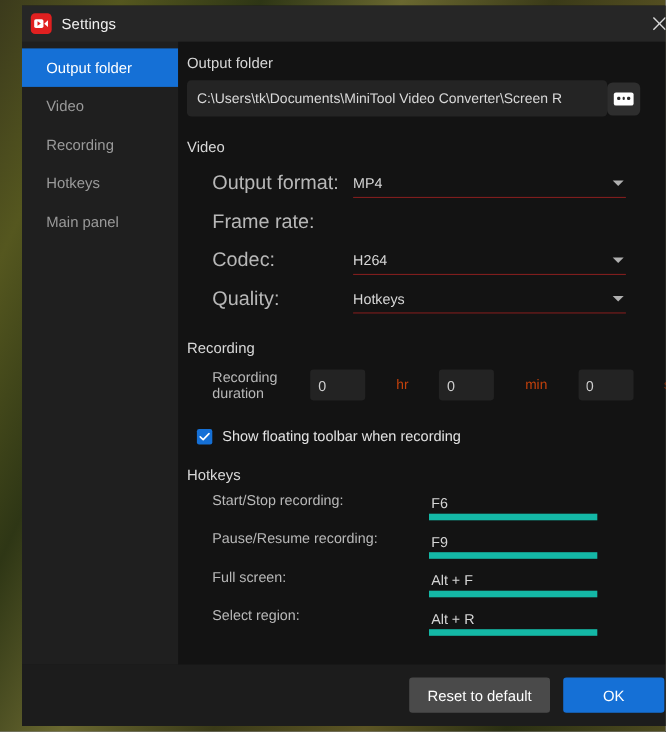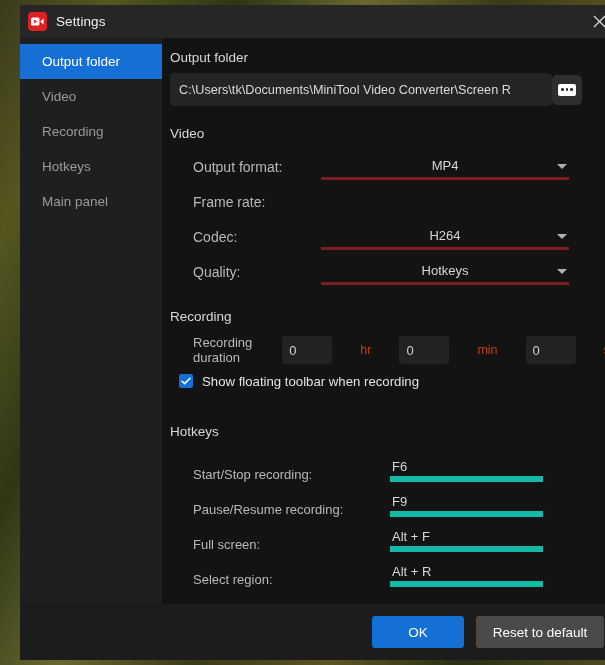--- a/index.html
+++ b/index.html
@@ -169,32 +169,31 @@
 
   
   .field-row {
     display: flex;
     align-items: center;
     height: 35px;
     padding-left: 23px;
   }
   .field-label {
     flex: 0 0 128px;
-    font-size: 14px;
+    font-size: 18px;
     color: #b8b8b8;
   }
   .combo {
     position: relative;
     width: 248px;
     height: 26px;
-    border-bottom: 3px solid #7f1d1d;
-    display: flex;
-    align-items: center;
-    cursor: pointer;
-    justify-content: center;
+    border-bottom: 1px solid #7f1d1d;
+    display: flex;
+    align-items: center;
+    cursor: pointer;
   }
   .combo .val {
     font-size: 13px;
     color: #d6d6d6;
   }
   .combo .caret {
     position: absolute;
     right: 2px;
     top: 10px;
     width: 0;
@@ -232,21 +231,21 @@
   .unit {
     font-size: 12.5px;
     color: #c2410c;
     margin: 0 12px;
   }
   .unit.last { margin-right: 0; }
 
   
   #chk-row {
     display: flex;
-    align-items: flex-start;
+    align-items: flex-end;
     height: 30px;
     padding-left: 9px;
     margin-top: 6px;
     cursor: pointer;
   }
   #chk-box {
     width: 14px;
     height: 14px;
     border-radius: 2px;
     background: #1570d6;
@@ -258,21 +257,21 @@
   #chk-box svg { display: block; }
   #chk-label {
     margin-left: 9px;
     font-size: 13.2px;
     color: #e2e2e2;
   }
 
   
   .hk-row {
     display: flex;
-    align-items: flex-end;
+    align-items: flex-start;
     height: 35px;
     padding-left: 23px;
   }
   .hk-label {
     flex: 0 0 197px;
     font-size: 13px;
     color: #b8b8b8;
   }
   .hk-field {
     width: 153px;
@@ -463,17 +462,17 @@
 
       </div>
 
       <div id="scrollbar-track">
         <div id="scrollbar-thumb"></div>
       </div>
     </div>
   </div>
 
   <div id="footer">
+    <button class="btn" id="reset-btn">Reset to default</button>
     <button class="btn" id="ok-btn">OK</button>
-    <button class="btn" id="reset-btn">Reset to default</button>
   </div>
 
 </div>
 
 </body></html>

